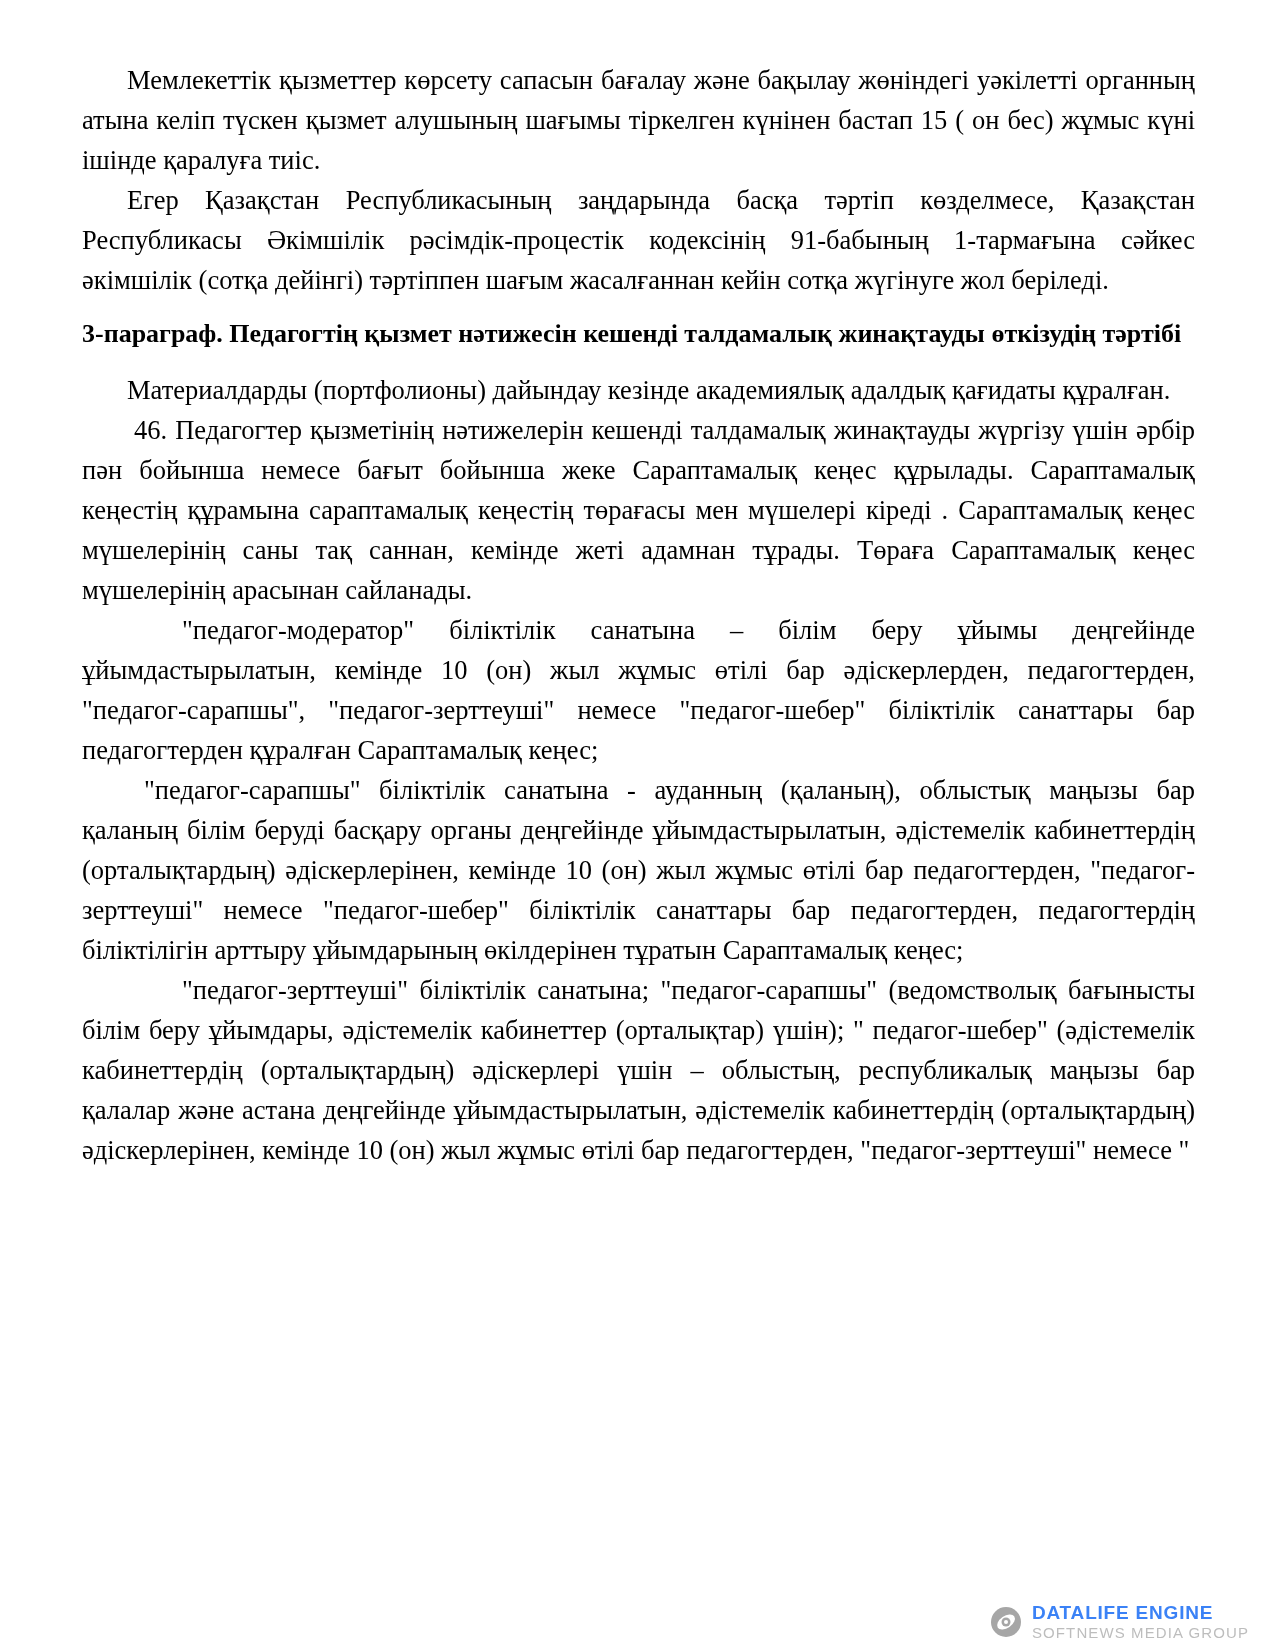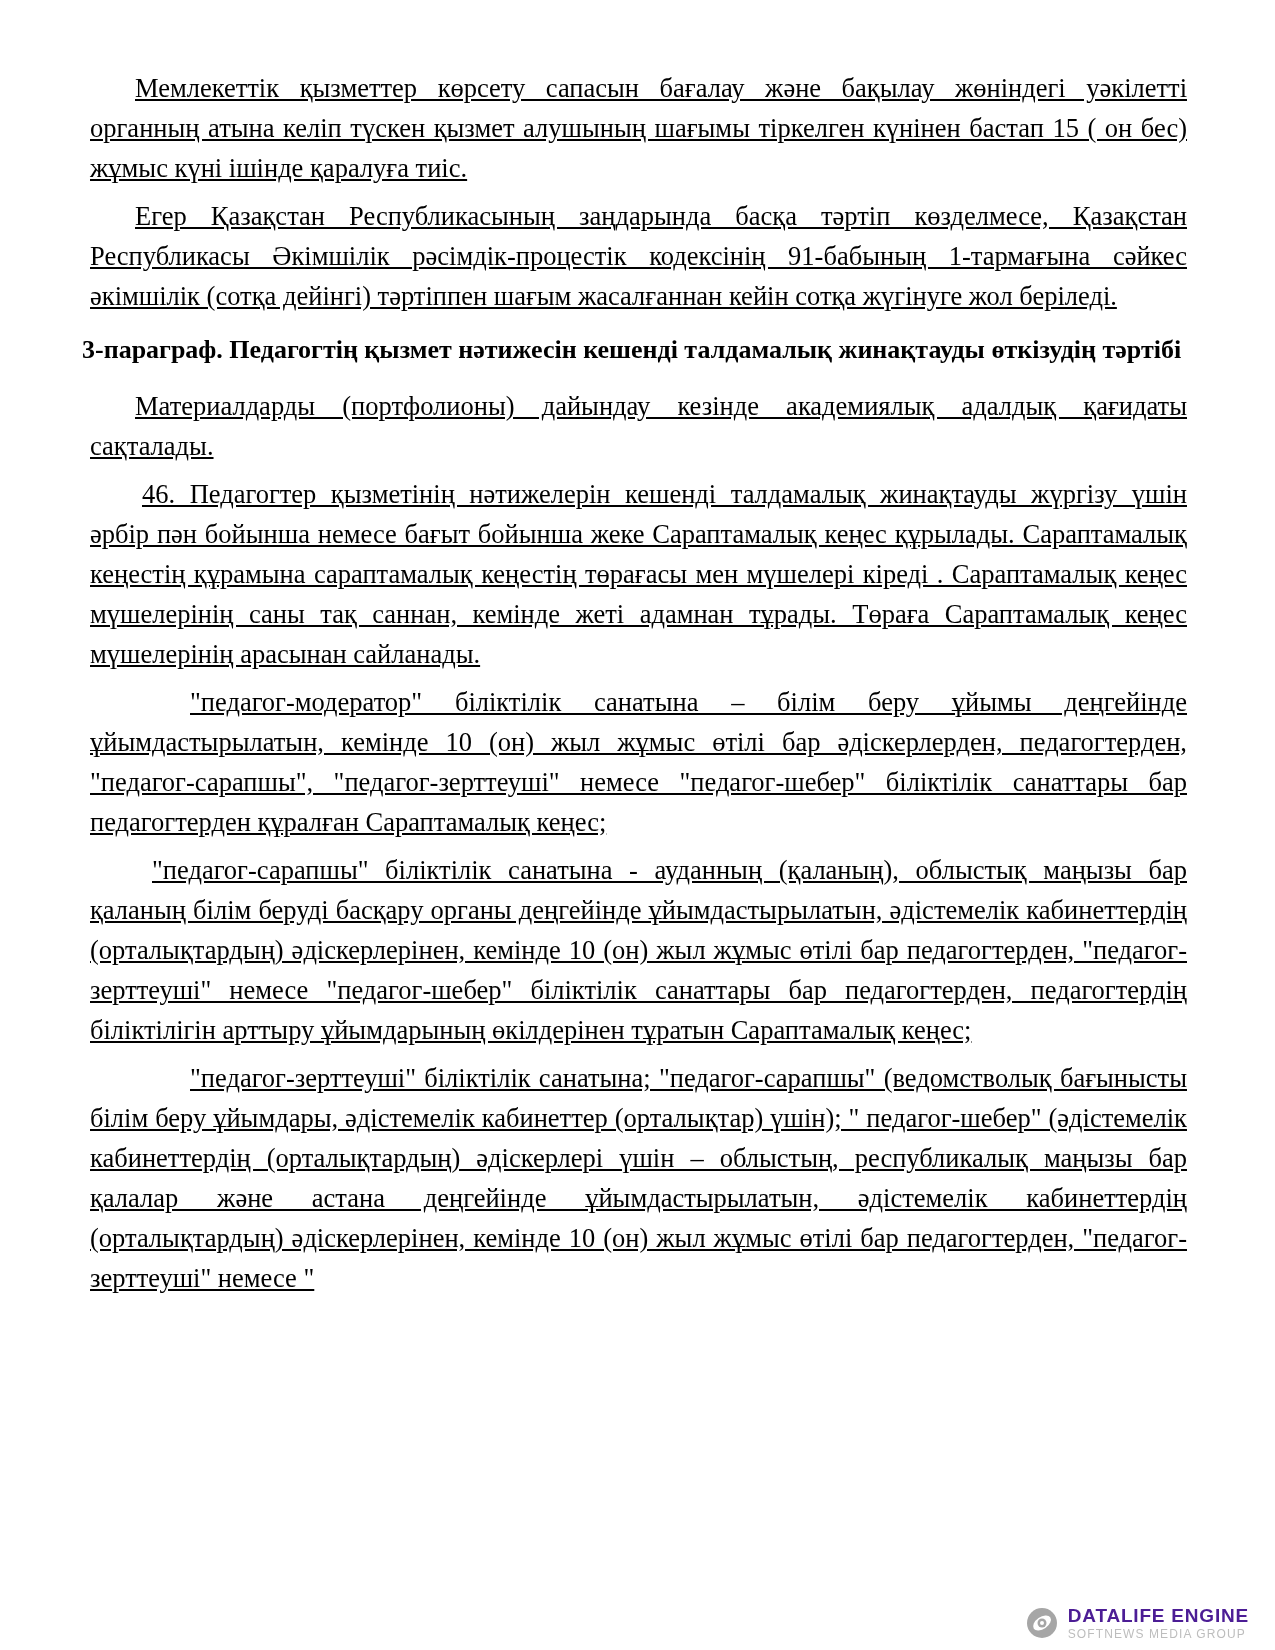--- a/index.html
+++ b/index.html
@@ -19,23 +19,22 @@
   .doc {
     position: absolute;
     left: 82px;
     top: 60px;
     width: 1113px;
     font-size: 26.5px;
     line-height: 40px;
     text-align: justify;
   }
   .para {
-    margin: 8px;
+    margin: 0;
     padding: 0;
-    text-decoration: underline;
   }
   .ind-sm  { text-indent: 45px; }
   .ind-md  { text-indent: 52px; }
   .ind-md2 { text-indent: 62px; }
   .ind-lg  { text-indent: 100px; }
   .heading {
     font-size: 26px;
     font-weight: bold;
     line-height: 36px;
     margin: 16px 0 18px 0;
@@ -58,38 +57,38 @@
   }
   .logo-text {
     display: flex;
     flex-direction: column;
     line-height: 1;
   }
   .logo-title {
     font-size: 19px;
     font-weight: bold;
     letter-spacing: 0.8px;
-    color: #4c1d95;
+    color: #3b82f6;
   }
   .logo-subtitle {
-    font-size: 12px;
+    font-size: 15px;
     letter-spacing: 1.1px;
     color: #bdbdbd;
     margin-top: 3px;
   }
 </style>
 </head>
 <body>
 
 <div class="page">
   <div class="doc">
     <p class="para ind-sm">Мемлекеттік қызметтер көрсету сапасын бағалау және бақылау жөніндегі уәкілетті органның атына келіп түскен қызмет алушының шағымы тіркелген күнінен бастап 15 ( он бес) жұмыс күні ішінде қаралуға тиіс.</p>
     <p class="para ind-sm">Егер Қазақстан Республикасының заңдарында басқа тәртіп көзделмесе, Қазақстан Республикасы Әкімшілік рәсімдік-процестік кодексінің 91-бабының 1-тармағына сәйкес әкімшілік (сотқа дейінгі) тәртіппен шағым жасалғаннан кейін сотқа жүгінуге жол беріледі.</p>
     <h2 class="heading">3-параграф. Педагогтің қызмет нәтижесін кешенді талдамалық жинақтауды өткізудің тәртібі</h2>
-    <p class="para ind-sm">Материалдарды (портфолионы) дайындау кезінде академиялық адалдық қағидаты сақталады.</p>
+    <p class="para ind-sm">Материалдарды (портфолионы) дайындау кезінде академиялық адалдық қағидаты құралған.</p>
     <p class="para ind-md">46. Педагогтер қызметінің нәтижелерін кешенді талдамалық жинақтауды жүргізу үшін әрбір пән бойынша немесе бағыт бойынша жеке Сараптамалық кеңес құрылады. Сараптамалық кеңестің құрамына сараптамалық кеңестің төрағасы мен мүшелері кіреді . Сараптамалық кеңес мүшелерінің саны тақ саннан, кемінде жеті адамнан тұрады. Төраға Сараптамалық кеңес мүшелерінің арасынан сайланады.</p>
     <p class="para ind-lg">"педагог-модератор" біліктілік санатына – білім беру ұйымы деңгейінде ұйымдастырылатын, кемінде 10 (он) жыл жұмыс өтілі бар әдіскерлерден, педагогтерден, "педагог-сарапшы", "педагог-зерттеуші" немесе "педагог-шебер" біліктілік санаттары бар педагогтерден құралған Сараптамалық кеңес;</p>
     <p class="para ind-md2">"педагог-сарапшы" біліктілік санатына - ауданның (қаланың), облыстық маңызы бар қаланың білім беруді басқару органы деңгейінде ұйымдастырылатын, әдістемелік кабинеттердің (орталықтардың) әдіскерлерінен, кемінде 10 (он) жыл жұмыс өтілі бар педагогтерден, "педагог-зерттеуші" немесе "педагог-шебер" біліктілік санаттары бар педагогтерден, педагогтердің біліктілігін арттыру ұйымдарының өкілдерінен тұратын Сараптамалық кеңес;</p>
     <p class="para ind-lg">"педагог-зерттеуші" біліктілік санатына; "педагог-сарапшы" (ведомстволық бағынысты білім беру ұйымдары, әдістемелік кабинеттер (орталықтар) үшін); " педагог-шебер" (әдістемелік кабинеттердің (орталықтардың) әдіскерлері үшін – облыстың, республикалық маңызы бар қалалар және астана деңгейінде ұйымдастырылатын, әдістемелік кабинеттердің (орталықтардың) әдіскерлерінен, кемінде 10 (он) жыл жұмыс өтілі бар педагогтерден, "педагог-зерттеуші" немесе "</p>
   </div>
 
   <div class="footer-logo">
     <span class="logo-icon">
       <svg width="34" height="34" viewBox="0 0 34 34" xmlns="http://www.w3.org/2000/svg">
         <circle cx="17" cy="17" r="15" fill="#a6a6a6"></circle>

